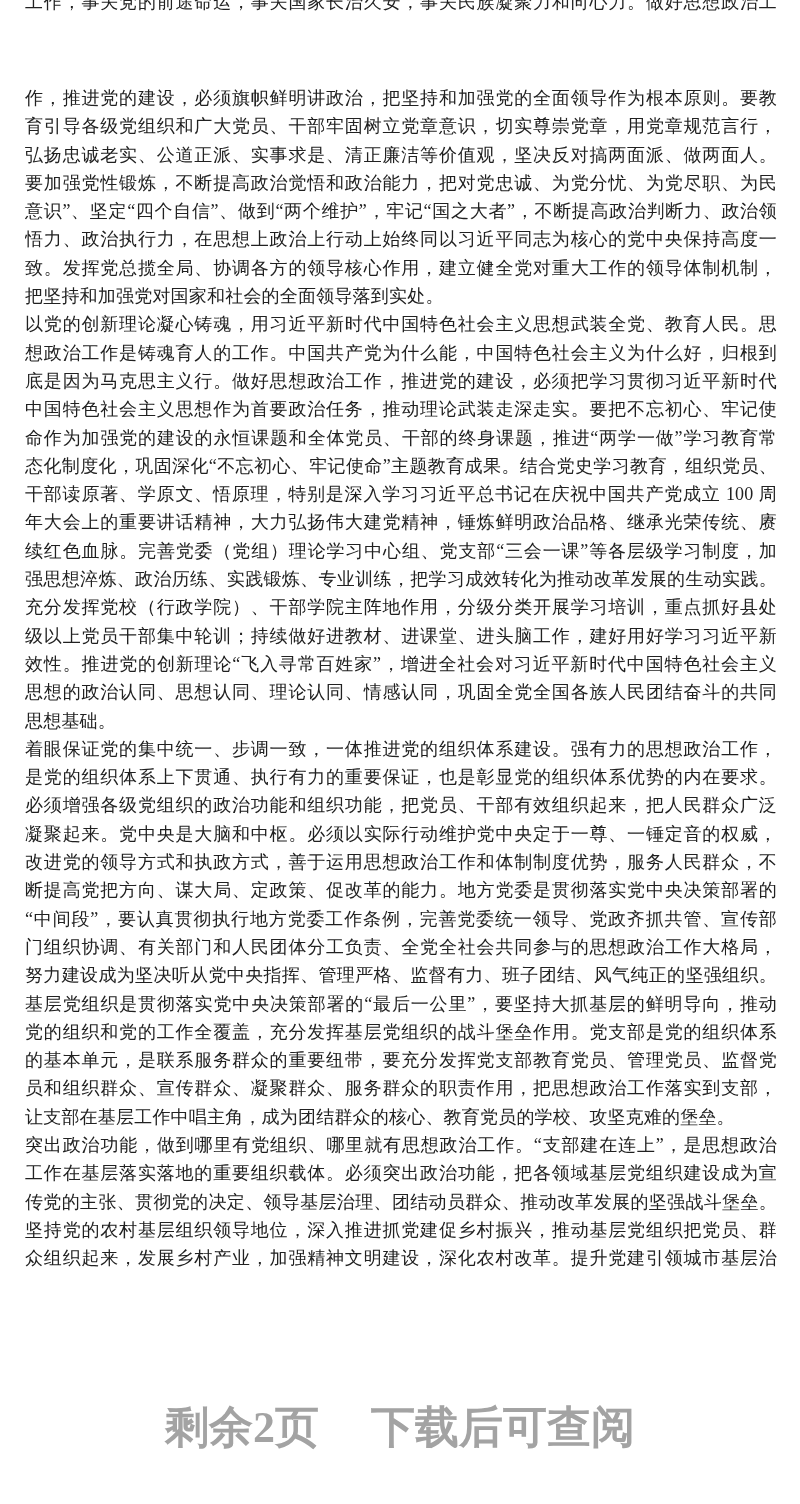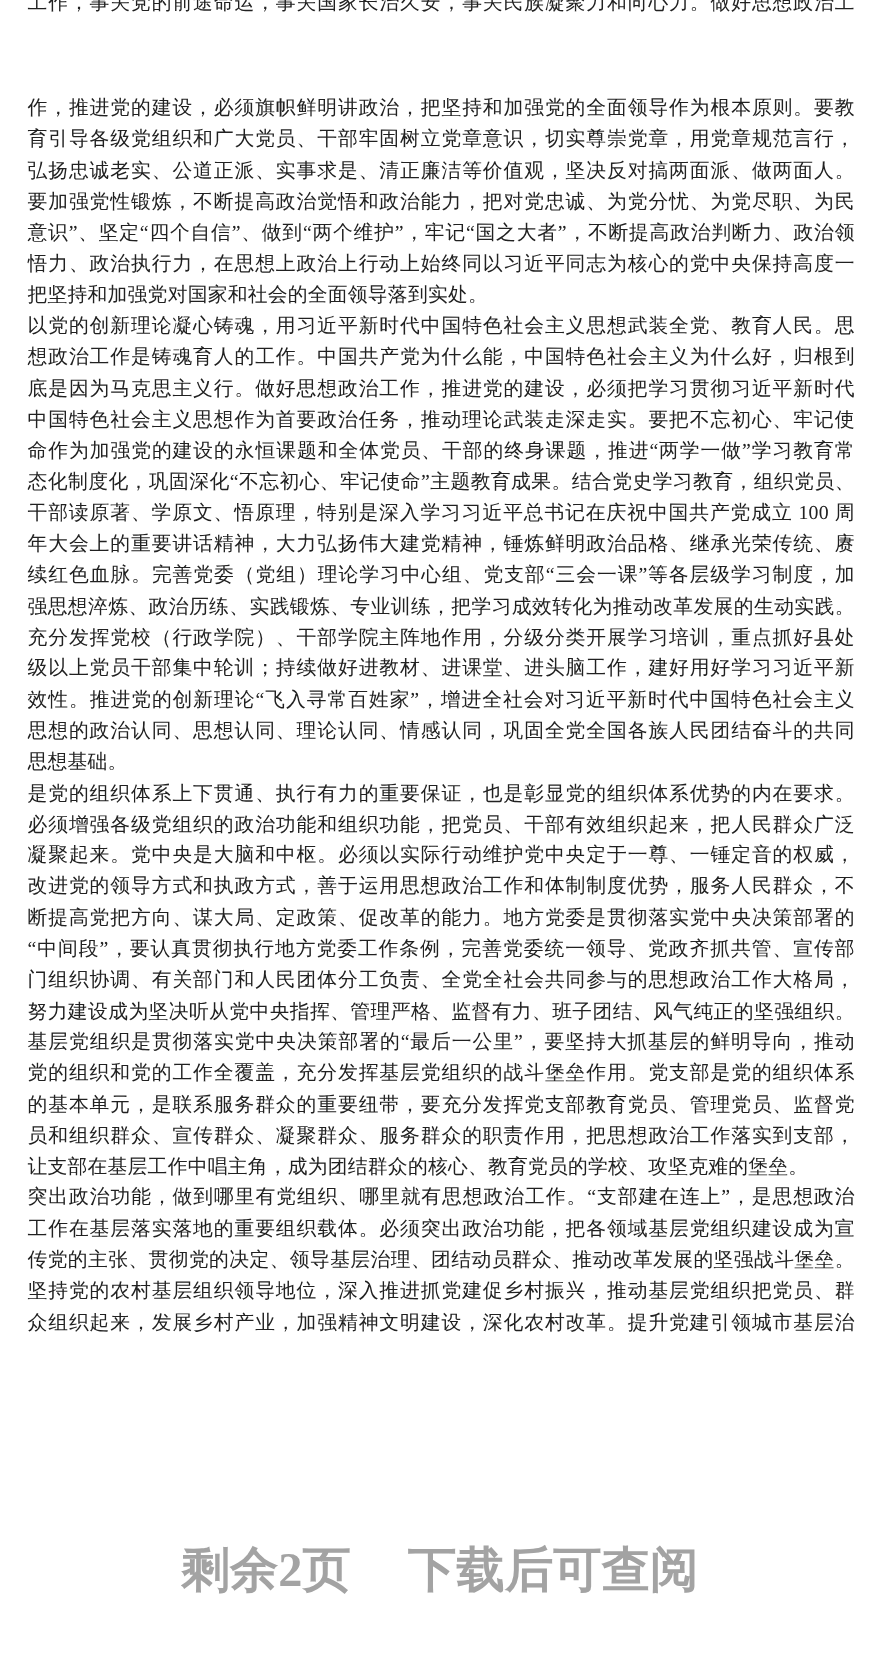--- a/index.html
+++ b/index.html
@@ -59,36 +59,38 @@
   <div class="clipped-line line">工作，事关党的前途命运，事关国家长治久安，事关民族凝聚力和向心力。做好思想政治工</div>
 
   <div class="textcol">
 
   <div class="line">作，推进党的建设，必须旗帜鲜明讲政治，把坚持和加强党的全面领导作为根本原则。要教</div>
       <div class="line">育引导各级党组织和广大党员、干部牢固树立党章意识，切实尊崇党章，用党章规范言行，</div>
       <div class="line">弘扬忠诚老实、公道正派、实事求是、清正廉洁等价值观，坚决反对搞两面派、做两面人。</div>
       <div class="line">要加强党性锻炼，不断提高政治觉悟和政治能力，把对党忠诚、为党分忧、为党尽职、为民</div>
       <div class="line">意识”、坚定“四个自信”、做到“两个维护”，牢记“国之大者”，不断提高政治判断力、政治领</div>
       <div class="line">悟力、政治执行力，在思想上政治上行动上始终同以习近平同志为核心的党中央保持高度一</div>
+      <div class="line">致。发挥党总揽全局、协调各方的领导核心作用，建立健全党对重大工作的领导体制机制，</div>
       <div class="line end">把坚持和加强党对国家和社会的全面领导落到实处。</div>
       <div class="line">以党的创新理论凝心铸魂，用习近平新时代中国特色社会主义思想武装全党、教育人民。思</div>
       <div class="line">想政治工作是铸魂育人的工作。中国共产党为什么能，中国特色社会主义为什么好，归根到</div>
       <div class="line">底是因为马克思主义行。做好思想政治工作，推进党的建设，必须把学习贯彻习近平新时代</div>
       <div class="line">中国特色社会主义思想作为首要政治任务，推动理论武装走深走实。要把不忘初心、牢记使</div>
       <div class="line">命作为加强党的建设的永恒课题和全体党员、干部的终身课题，推进“两学一做”学习教育常</div>
       <div class="line">态化制度化，巩固深化“不忘初心、牢记使命”主题教育成果。结合党史学习教育，组织党员、</div>
       <div class="line">干部读原著、学原文、悟原理，特别是深入学习习近平总书记在庆祝中国共产党成立 100 周</div>
       <div class="line">年大会上的重要讲话精神，大力弘扬伟大建党精神，锤炼鲜明政治品格、继承光荣传统、赓</div>
       <div class="line">续红色血脉。完善党委（党组）理论学习中心组、党支部“三会一课”等各层级学习制度，加</div>
       <div class="line">强思想淬炼、政治历练、实践锻炼、专业训练，把学习成效转化为推动改革发展的生动实践。</div>
       <div class="line">充分发挥党校（行政学院）、干部学院主阵地作用，分级分类开展学习培训，重点抓好县处</div>
       <div class="line">级以上党员干部集中轮训；持续做好进教材、进课堂、进头脑工作，建好用好学习习近平新</div>
       <div class="line">效性。推进党的创新理论“飞入寻常百姓家”，增进全社会对习近平新时代中国特色社会主义</div>
       <div class="line">思想的政治认同、思想认同、理论认同、情感认同，巩固全党全国各族人民团结奋斗的共同</div>
       <div class="line end">思想基础。</div>
+      <div class="line">着眼保证党的集中统一、步调一致，一体推进党的组织体系建设。强有力的思想政治工作，</div>
       <div class="line">是党的组织体系上下贯通、执行有力的重要保证，也是彰显党的组织体系优势的内在要求。</div>
       <div class="line">必须增强各级党组织的政治功能和组织功能，把党员、干部有效组织起来，把人民群众广泛</div>
       <div class="line">凝聚起来。党中央是大脑和中枢。必须以实际行动维护党中央定于一尊、一锤定音的权威，</div>
       <div class="line">改进党的领导方式和执政方式，善于运用思想政治工作和体制制度优势，服务人民群众，不</div>
       <div class="line">断提高党把方向、谋大局、定政策、促改革的能力。地方党委是贯彻落实党中央决策部署的</div>
       <div class="line">“中间段”，要认真贯彻执行地方党委工作条例，完善党委统一领导、党政齐抓共管、宣传部</div>
       <div class="line">门组织协调、有关部门和人民团体分工负责、全党全社会共同参与的思想政治工作大格局，</div>
       <div class="line">努力建设成为坚决听从党中央指挥、管理严格、监督有力、班子团结、风气纯正的坚强组织。</div>
       <div class="line">基层党组织是贯彻落实党中央决策部署的“最后一公里”，要坚持大抓基层的鲜明导向，推动</div>
       <div class="line">党的组织和党的工作全覆盖，充分发挥基层党组织的战斗堡垒作用。党支部是党的组织体系</div>

